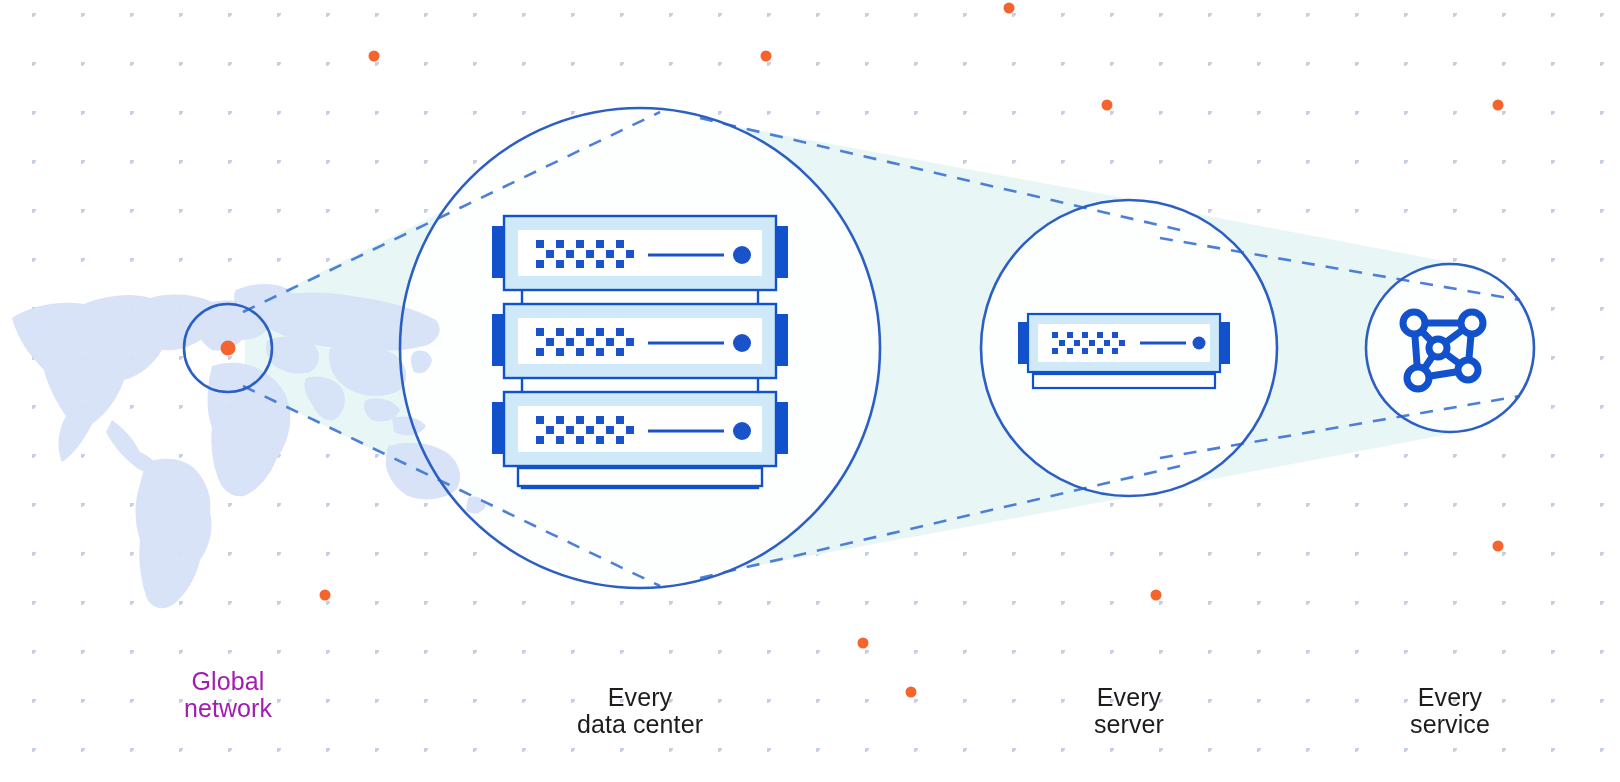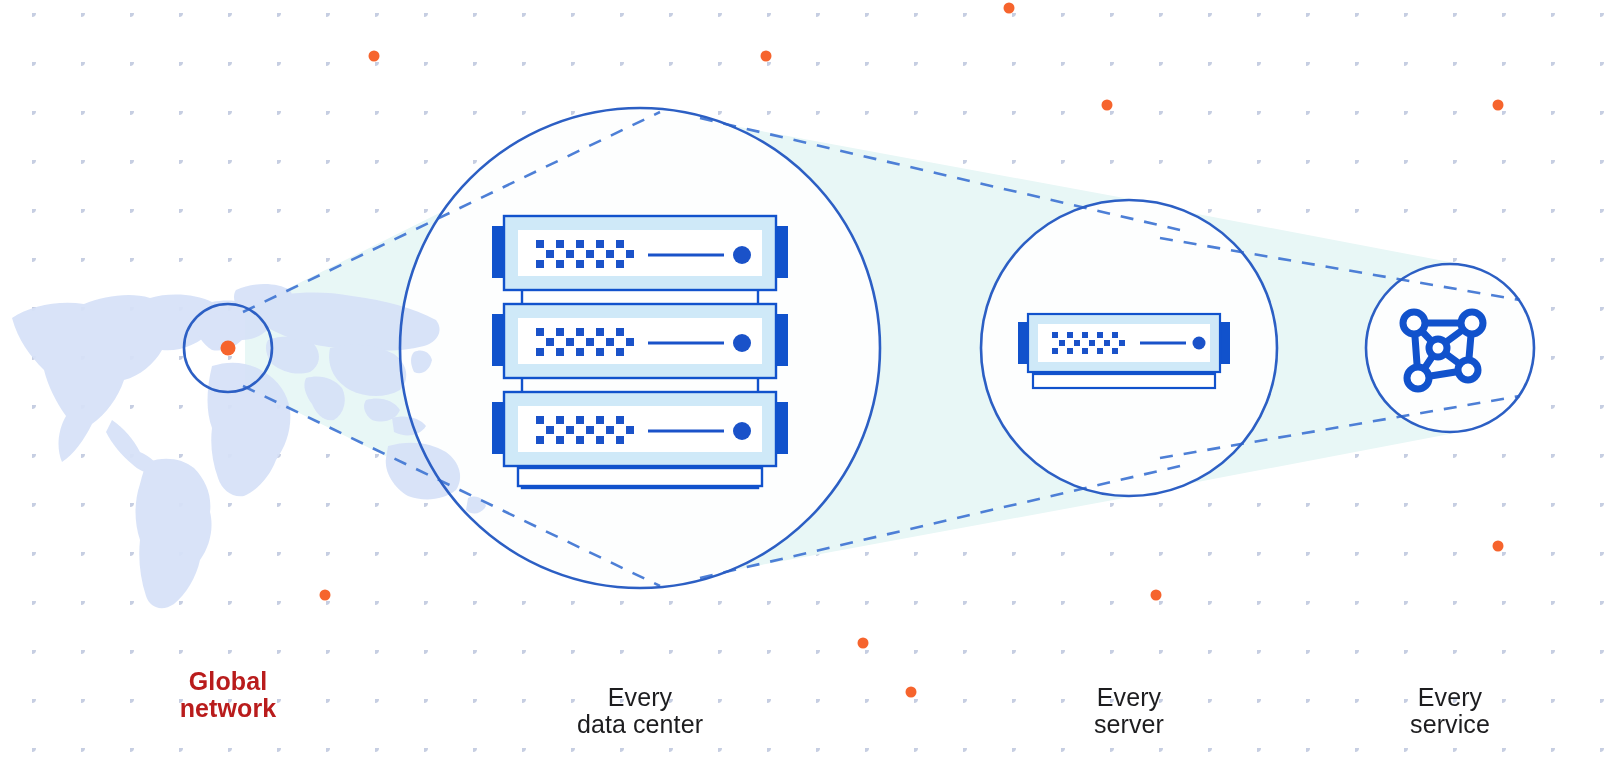--- a/index.html
+++ b/index.html
@@ -30,21 +30,21 @@
     text-align: center;
     font-family: "Liberation Sans", sans-serif;
     font-size: 25px;
     line-height: 1.08;
     font-weight: 400;
     letter-spacing: 0.1px;
     white-space: pre;
     user-select: none;
   }
   .label.dark { color: #1d1d1f; margin-top: 16px; }
-  .label.accent { color: #b91c1c; font-weight: 700; }
+  .label.accent { color: #a21caf; font-weight: 400; }
 </style>
 </head>
 <body>
 
 <div id="stage">
 
   <svg class="layer" viewBox="0 0 1620 782" xmlns="http://www.w3.org/2000/svg">
     <defs>
       <pattern id="dotPattern" x="32" y="13" width="49" height="49" patternUnits="userSpaceOnUse">
         <circle cx="0" cy="0" r="4" fill="#c3cbe0"></circle>

